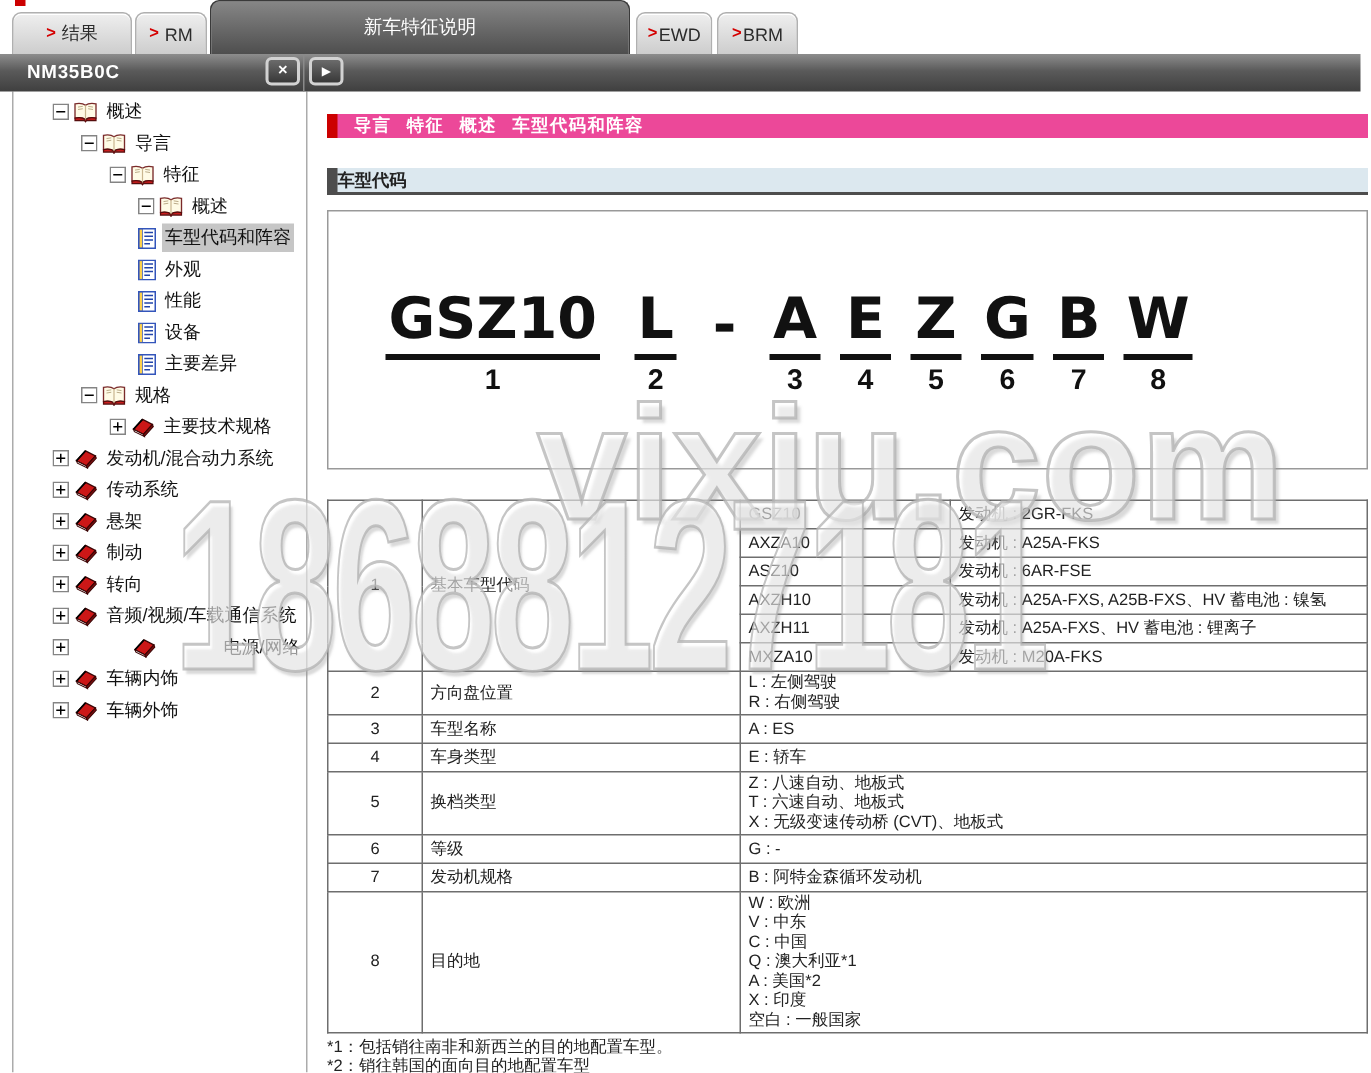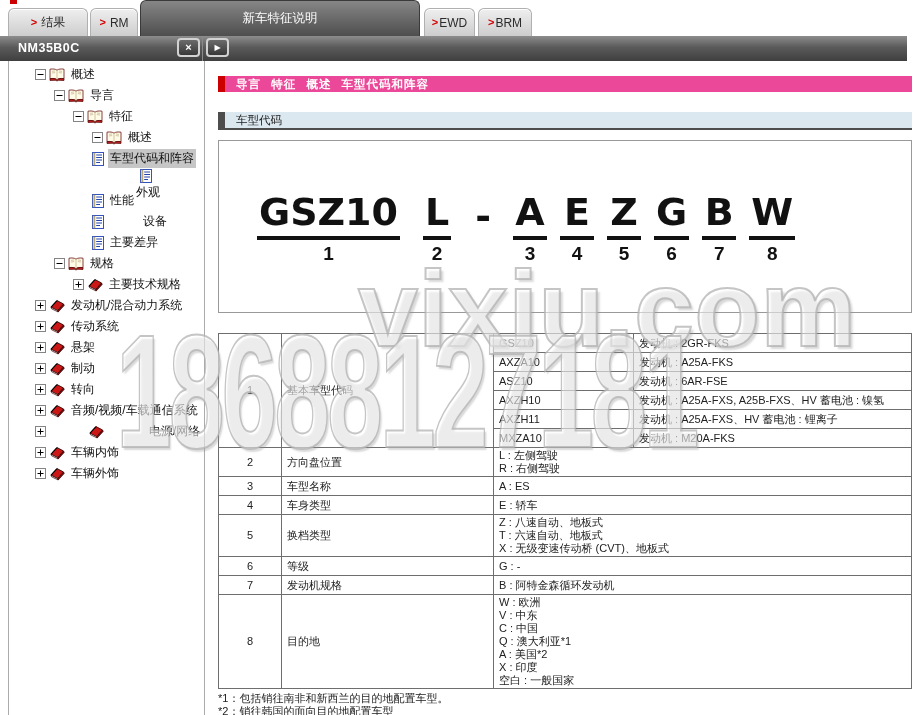--- a/index.html
+++ b/index.html
@@ -43,21 +43,21 @@
   .trow .lbl.sel{background:#c6c6c6;text-align:center;}
 
   
   .breadcrumb{position:absolute;left:218px;top:76px;width:694px;height:16px;background:#ec4899;text-align:right;}
   .breadcrumb .redblk{position:absolute;left:0;top:0;width:7px;height:16px;background:#cc0000;}
   .breadcrumb .txt{position:absolute;left:18px;top:0;color:#fff;font-weight:bold;font-size:11.5px;
                    line-height:16px;letter-spacing:1px;word-spacing:6px;}
   .sectionbar{position:absolute;left:218px;top:112px;width:694px;height:18px;box-sizing:border-box;
               background:#dce8ef;border-bottom:2px solid #4d4d4d;}
   .sectionbar .darkblk{position:absolute;left:0;top:0;width:7px;height:16px;background:#4d4d4d;}
-  .sectionbar .txt{position:absolute;left:18px;top:1px;color:#222;font-weight:normal;font-size:11.5px;}
+  .sectionbar .txt{position:absolute;left:7px;top:1px;color:#222;font-weight:bold;font-size:11.5px;}
 
   
   .diagrambox{position:absolute;left:218px;top:140px;width:694px;height:173px;box-sizing:border-box;
               border:1px solid #999;background:#fff;}
   .codesrow{position:absolute;left:38px;top:52px;display:flex;align-items:flex-end;}
   .seg{display:flex;flex-direction:column;align-items:center;margin-right:13px;}
   .seg .letters{font-family:"DejaVu Sans","Liberation Sans",sans-serif;font-weight:bold;font-size:38px;
                 line-height:1;color:#111;padding:0 2px 5px 2px;letter-spacing:0;}
   .seg.u .letters{border-bottom:4px solid #111;}
   .seg .num{font-weight:bold;font-size:19px;color:#111;margin-top:3px;height:22px;}
@@ -176,43 +176,43 @@
           <svg class="ic" width="12" height="14" viewBox="0 0 12 14">
             <rect x="0.5" y="0.5" width="11" height="13" fill="#fff" stroke="#3355bb"></rect>
             <rect x="0.8" y="0.8" width="2.1" height="12.4" fill="#ffd24a" stroke="#3355bb" stroke-width="0.5"></rect>
             <line x1="4.2" y1="3" x2="10" y2="3" stroke="#2244aa"></line>
             <line x1="4.2" y1="5.5" x2="10" y2="5.5" stroke="#2244aa"></line>
             <line x1="4.2" y1="8" x2="10" y2="8" stroke="#2244aa"></line>
             <line x1="4.2" y1="10.5" x2="8" y2="10.5" stroke="#2244aa"></line>
           </svg>
           <span class="lbl sel">车型代码和阵容</span>
         </div>
-        <div class="trow" style="padding-left: 83px; flex-direction: column;">
-          <svg class="ic" width="12" height="14" viewBox="0 0 12 14">
-            <rect x="0.5" y="0.5" width="11" height="13" fill="#fff" stroke="#3355bb"></rect>
-            <rect x="0.8" y="0.8" width="2.1" height="12.4" fill="#ffd24a" stroke="#3355bb" stroke-width="0.5"></rect>
-            <line x1="4.2" y1="3" x2="10" y2="3" stroke="#2244aa"></line>
-            <line x1="4.2" y1="5.5" x2="10" y2="5.5" stroke="#2244aa"></line>
-            <line x1="4.2" y1="8" x2="10" y2="8" stroke="#2244aa"></line>
-            <line x1="4.2" y1="10.5" x2="8" y2="10.5" stroke="#2244aa"></line>
-          </svg>
-          <span class="lbl">外观</span>
-        </div>
         <div class="trow" style="padding-left: 83px;">
           <svg class="ic" width="12" height="14" viewBox="0 0 12 14">
             <rect x="0.5" y="0.5" width="11" height="13" fill="#fff" stroke="#3355bb"></rect>
             <rect x="0.8" y="0.8" width="2.1" height="12.4" fill="#ffd24a" stroke="#3355bb" stroke-width="0.5"></rect>
             <line x1="4.2" y1="3" x2="10" y2="3" stroke="#2244aa"></line>
             <line x1="4.2" y1="5.5" x2="10" y2="5.5" stroke="#2244aa"></line>
             <line x1="4.2" y1="8" x2="10" y2="8" stroke="#2244aa"></line>
             <line x1="4.2" y1="10.5" x2="8" y2="10.5" stroke="#2244aa"></line>
           </svg>
+          <span class="lbl">外观</span>
+        </div>
+        <div class="trow" style="padding-left: 83px;">
+          <svg class="ic" width="12" height="14" viewBox="0 0 12 14">
+            <rect x="0.5" y="0.5" width="11" height="13" fill="#fff" stroke="#3355bb"></rect>
+            <rect x="0.8" y="0.8" width="2.1" height="12.4" fill="#ffd24a" stroke="#3355bb" stroke-width="0.5"></rect>
+            <line x1="4.2" y1="3" x2="10" y2="3" stroke="#2244aa"></line>
+            <line x1="4.2" y1="5.5" x2="10" y2="5.5" stroke="#2244aa"></line>
+            <line x1="4.2" y1="8" x2="10" y2="8" stroke="#2244aa"></line>
+            <line x1="4.2" y1="10.5" x2="8" y2="10.5" stroke="#2244aa"></line>
+          </svg>
           <span class="lbl">性能</span>
         </div>
-        <div class="trow" style="padding-left: 83px; gap: 33px;">
+        <div class="trow" style="padding-left: 83px;">
           <svg class="ic" width="12" height="14" viewBox="0 0 12 14">
             <rect x="0.5" y="0.5" width="11" height="13" fill="#fff" stroke="#3355bb"></rect>
             <rect x="0.8" y="0.8" width="2.1" height="12.4" fill="#ffd24a" stroke="#3355bb" stroke-width="0.5"></rect>
             <line x1="4.2" y1="3" x2="10" y2="3" stroke="#2244aa"></line>
             <line x1="4.2" y1="5.5" x2="10" y2="5.5" stroke="#2244aa"></line>
             <line x1="4.2" y1="8" x2="10" y2="8" stroke="#2244aa"></line>
             <line x1="4.2" y1="10.5" x2="8" y2="10.5" stroke="#2244aa"></line>
           </svg>
           <span class="lbl">设备</span>
         </div>

